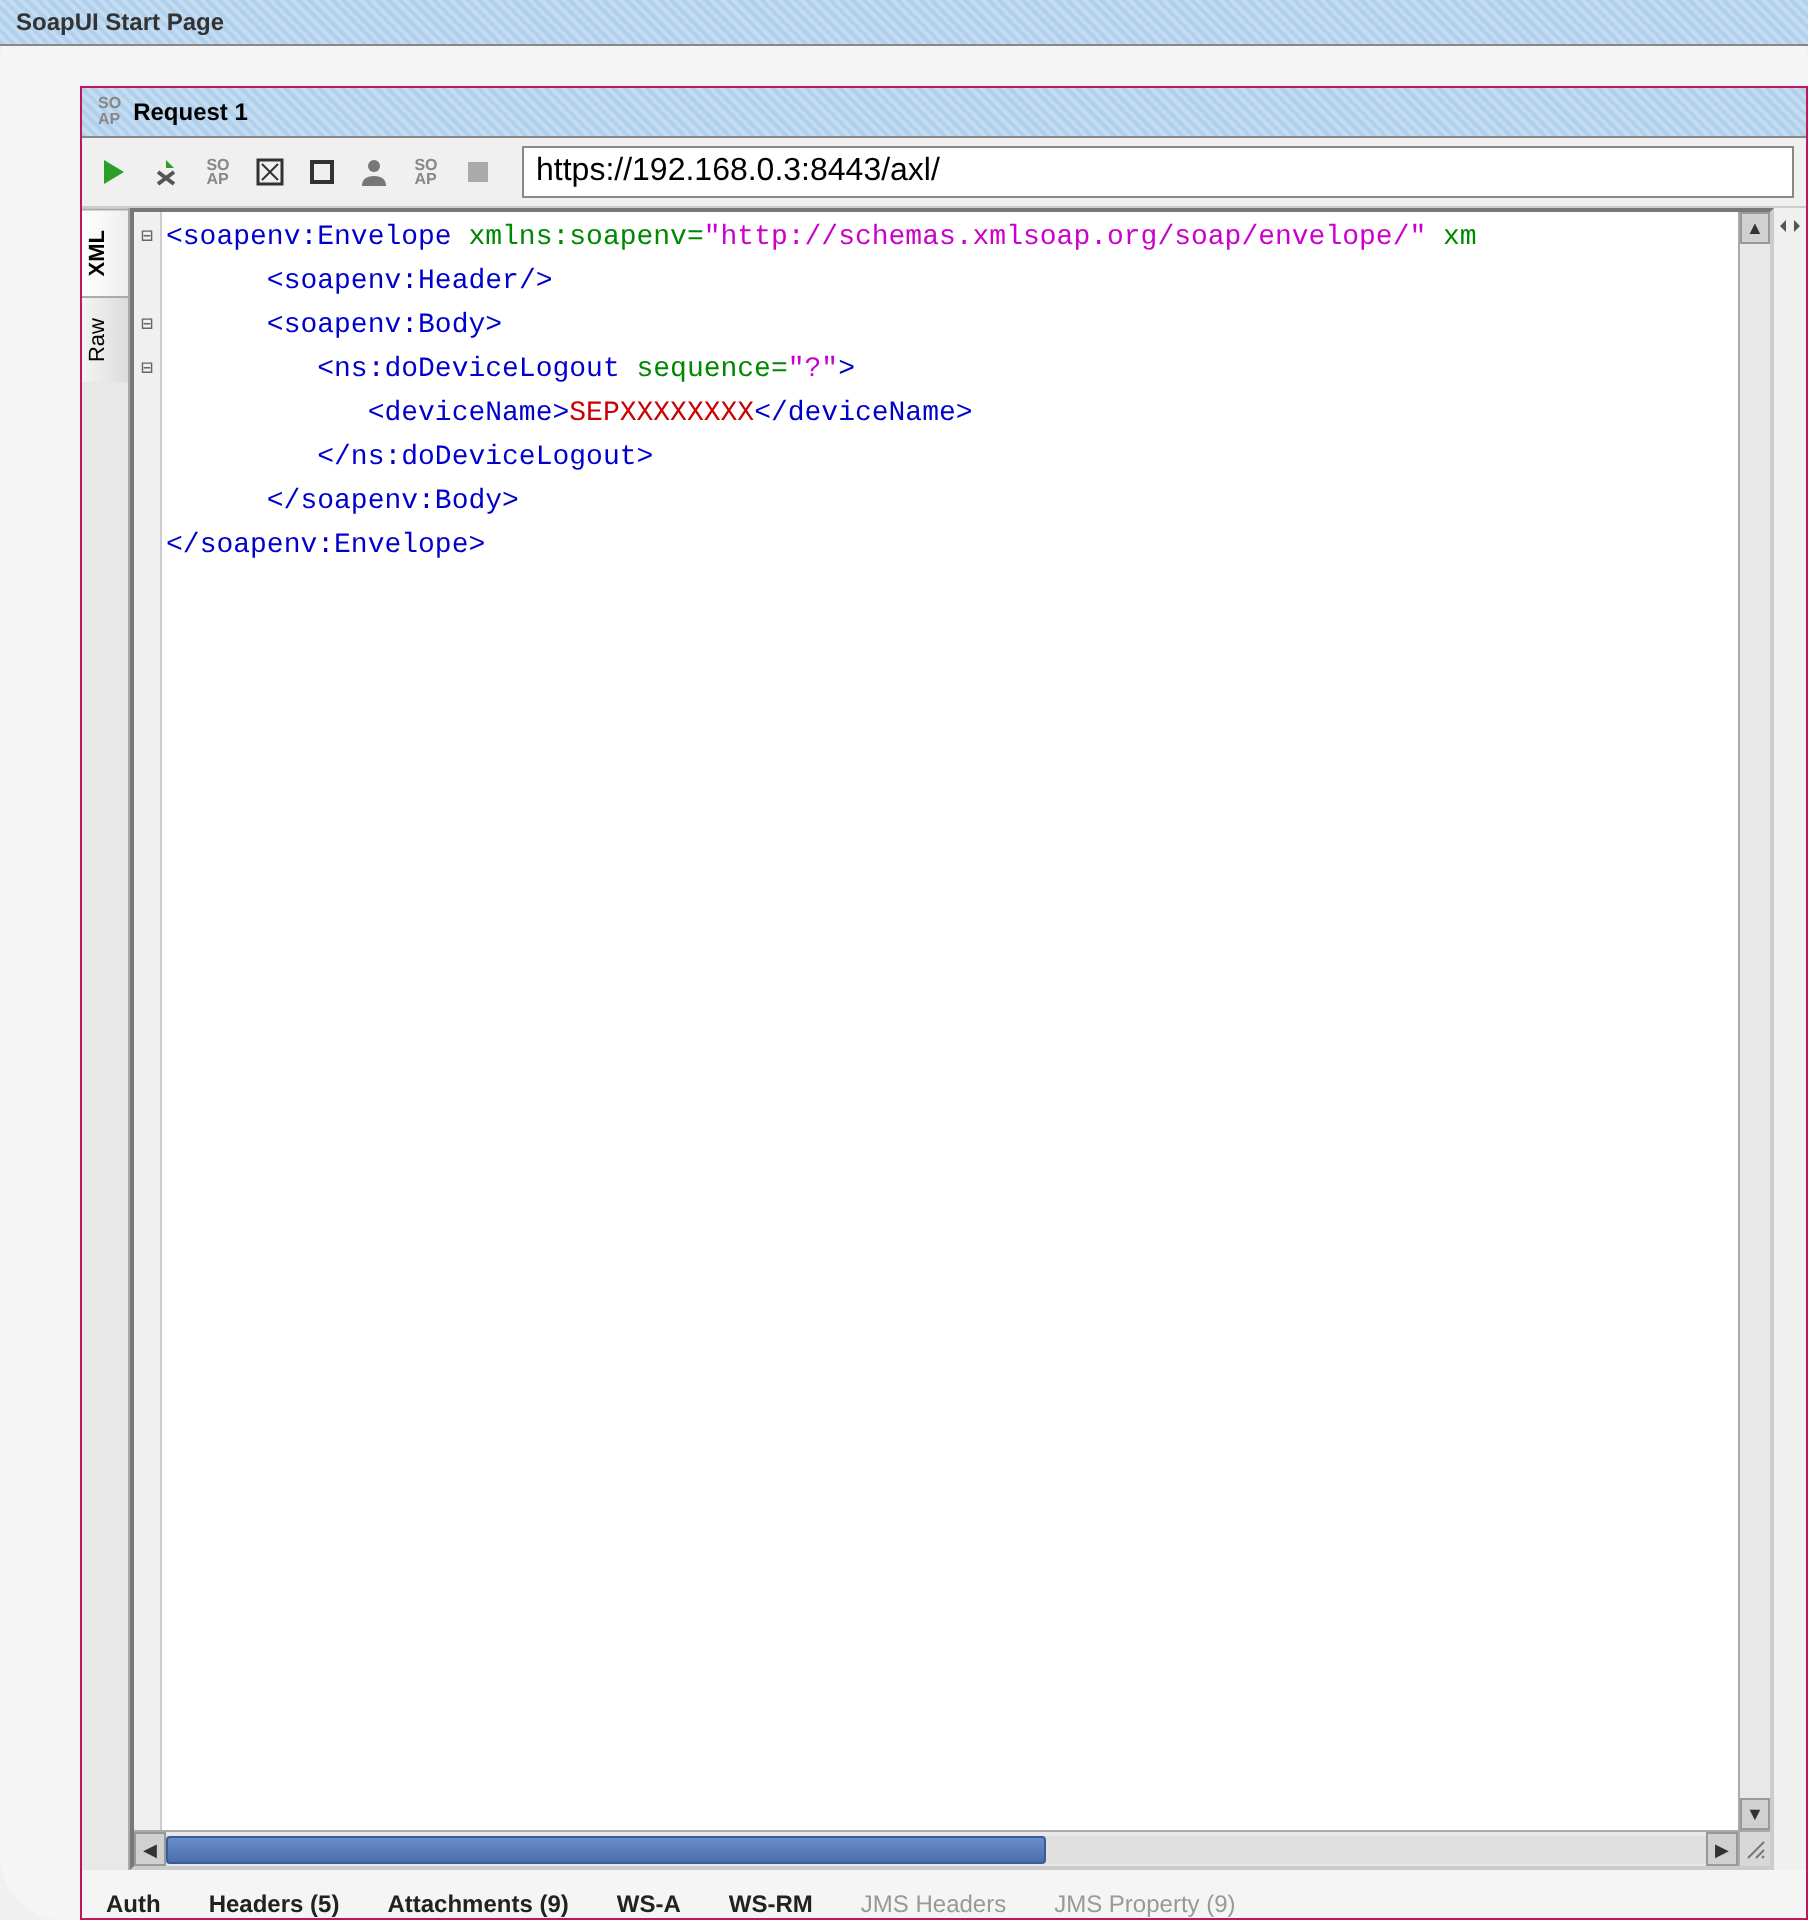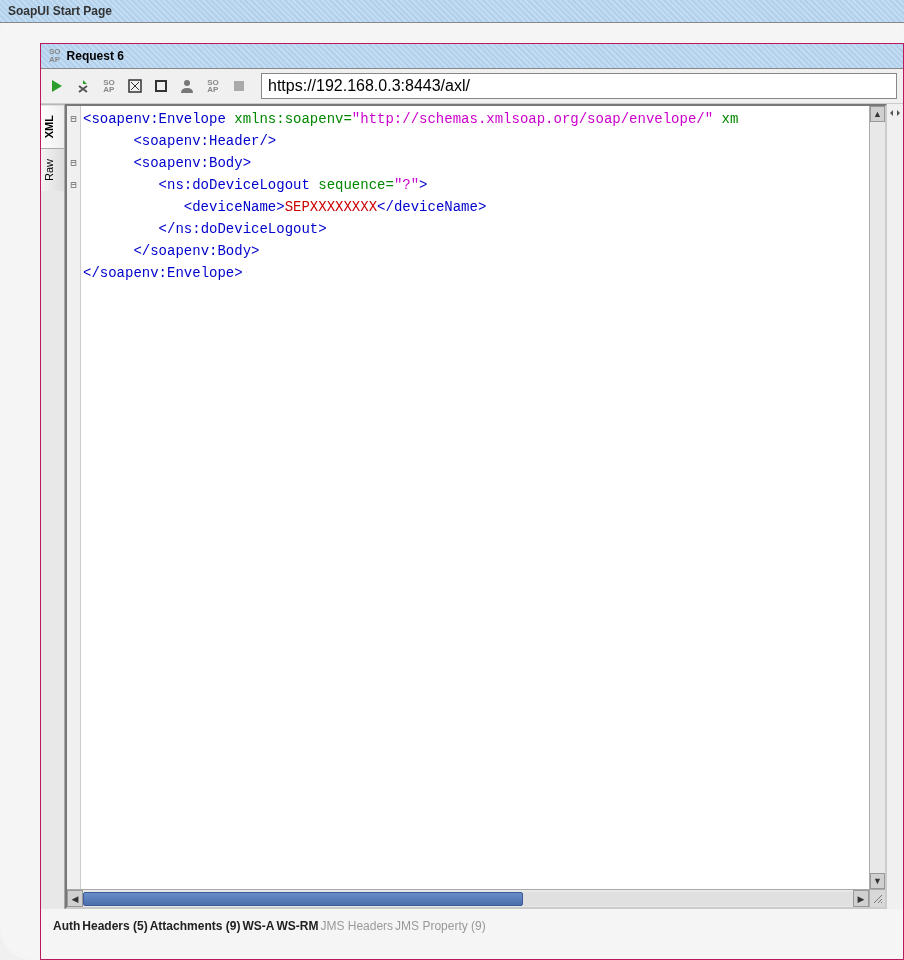--- a/index.html
+++ b/index.html
@@ -204,22 +204,22 @@
     width: 16px;
     height: 100%;
     background: #f0f0f0;
     display:flex;
     flex-direction: column;
     align-items: center;
     padding-top: 3px;
   }
   .bottom-tabs {
     display: flex;
-    gap: 2px;
-    padding: 10px 12px 26px 12px;
+    gap: 24px;
+    padding: 10px 12px 0 12px;
     font-size: 12px;
     background: #f5f5f5;
   }
   .bottom-tab {
     color: #222;
     cursor: pointer;
     font-weight:bold;
   }
   .bottom-tab.disabled {
     color: #999;
@@ -234,21 +234,21 @@
 </head>
 <body>
 
 <div class="window">
   <div class="top-title">SoapUI Start Page</div>
 
   <div class="inner">
 
     <div class="tab-title">
       <span class="so-icon">SO<br>AP</span>
-      <span>Request 6</span>
+      <span>Request 1</span>
     </div>
 
     <div class="toolbar">
       <div class="tb-btn">
         <svg viewBox="0 0 16 16">
             <polygon points="3,2 13,8 3,14" fill="#2a9d2a"></polygon>
           </svg>
       </div>
       <div class="tb-btn">
         <svg viewBox="0 0 16 16">

